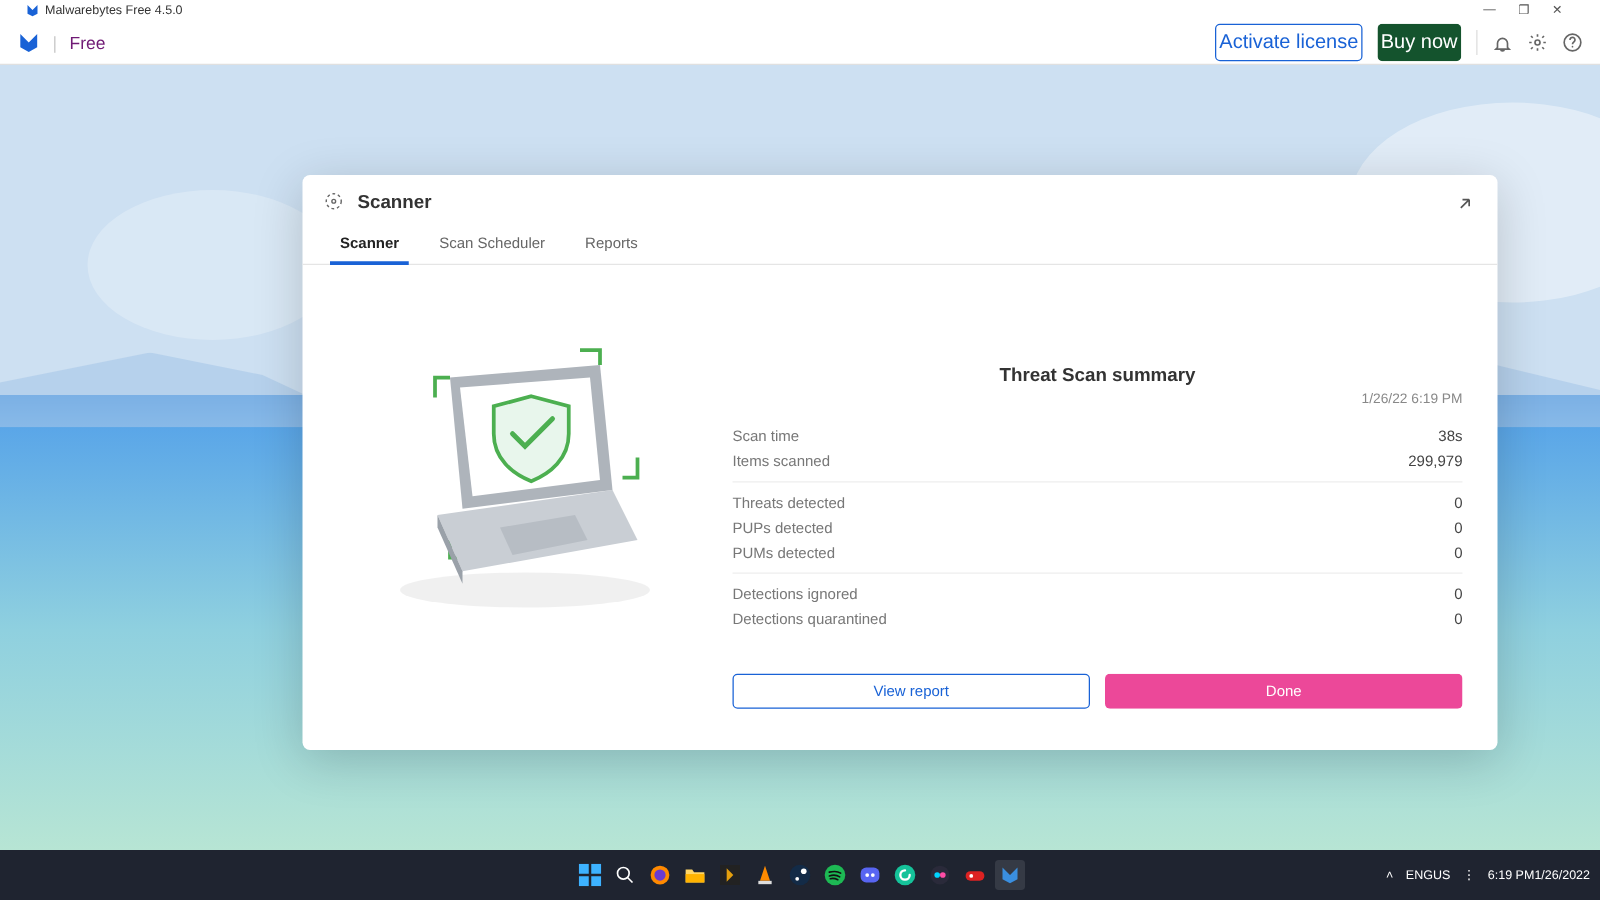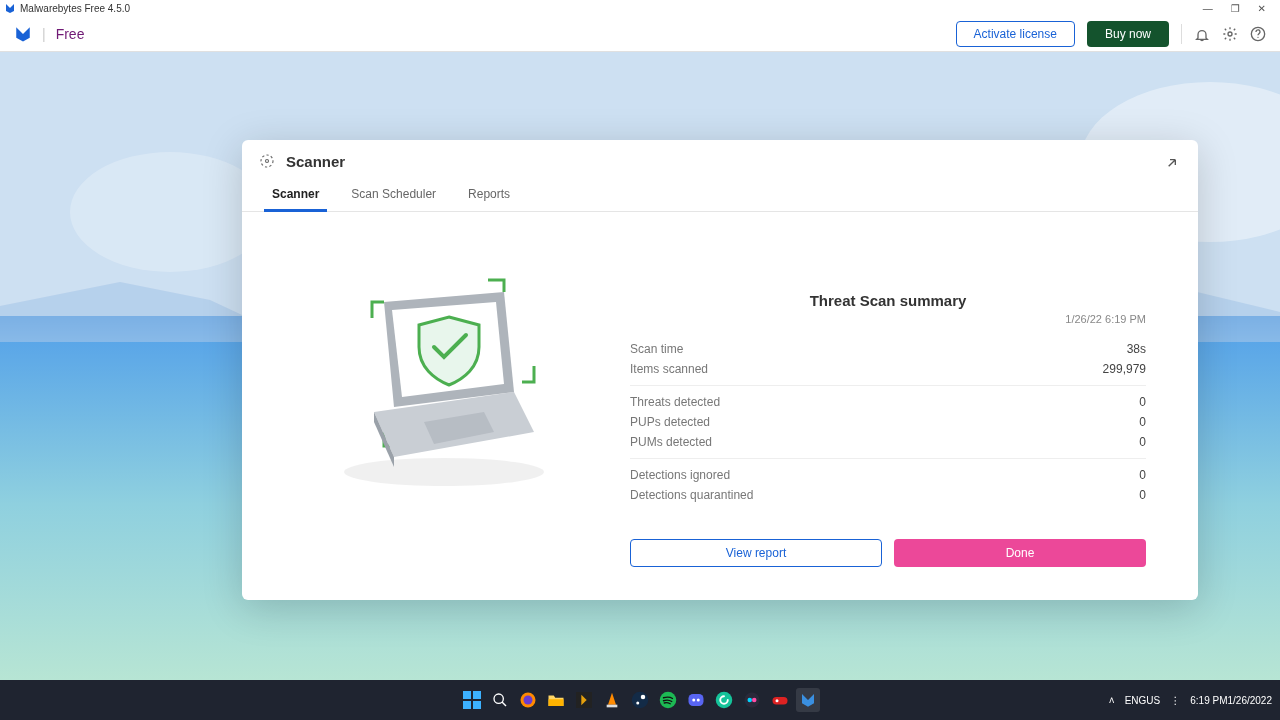--- a/index.html
+++ b/index.html
@@ -1,46 +1,46 @@
 <!DOCTYPE html>
 <html><head>
 <meta charset="utf-8">
 <style>
 html,body{margin:0;padding:0;width:1280px;height:720px;overflow:hidden;font-family:"Segoe UI",Arial,sans-serif;background:#fff}
 *{box-sizing:border-box}
-.title-bar{height:16px;display:flex;align-items:center;padding:0 4px;font-size:10px;color:#333}
+.title-bar{height:16px;display:flex;align-items:center;padding:0 20px;font-size:10px;color:#333}
 .title-bar .tb-logo{width:12px;height:12px;margin-right:4px}
 .title-bar .win-controls{margin-left:auto;display:flex;gap:18px;padding-right:10px;color:#555}
 .title-bar .win-controls span{cursor:pointer}
 .app-header{height:36px;border-bottom:1px solid #e0e0e0;display:flex;align-items:center;padding:0 14px}
 .app-header .logo{display:flex;align-items:center;gap:10px;color:#1962d6;font-size:14px}
 .app-header .logo .sep{color:#ccc}
 .app-header .logo .tier{color:#701a75}
 .app-header .right{margin-left:auto;display:flex;align-items:center;gap:12px}
-.btn{border-radius:4px;font-size:12px;padding:6px 17px;cursor:pointer;border:1px solid transparent;line-height:1}
+.btn{border-radius:4px;font-size:16px;padding:6px 2px;cursor:pointer;border:1px solid transparent;line-height:1}
 .btn-outline{border-color:#1962d6;color:#1962d6;background:#fff}
 .btn-orange{background:#14532d;color:#fff}
 .hdr-icon{width:16px;height:16px;color:#666;cursor:pointer}
 .vr{width:1px;height:20px;background:#ddd}
 .desktop{position:relative;height:calc(720px - 16px - 36px - 40px);background:linear-gradient(to bottom,#cde0f2 0%,#cde0f2 42%,#3a8fe0 42%,#5aa6e8 46%,#8fd0df 72%,#b7e5d4 100%)}
 .cloud{position:absolute;border-radius:50%;background:rgba(255,255,255,.4)}
 .cloud.c1{width:260px;height:160px;right:-60px;top:30px}
 .cloud.c2{width:200px;height:120px;left:70px;top:100px;background:rgba(255,255,255,.25)}
 .hill{position:absolute;background:#a7c7e7;opacity:.6}
 .hill.h1{left:0;top:230px;width:300px;height:60px;clip-path:polygon(0 100%,0 40%,40% 0,70% 30%,100% 100%)}
 .hill.h2{right:0;top:230px;width:280px;height:60px;clip-path:polygon(0 100%,30% 20%,60% 5%,100% 50%,100% 100%)}
 .panel{position:absolute;left:242px;top:88px;width:956px;height:460px;background:#fff;border-radius:6px;box-shadow:0 8px 40px rgba(0,0,0,.18)}
 .panel-hdr{display:flex;align-items:center;padding:12px 16px 8px;border-bottom:1px solid transparent}
 .panel-hdr .title{display:flex;align-items:center;gap:10px;font-size:15px;font-weight:600;color:#333}
 .panel-hdr .collapse{margin-left:auto;color:#555;cursor:pointer}
 .tabs{display:flex;gap:28px;padding:0 28px;border-bottom:1px solid #e5e5e5;font-size:12px;color:#666}
 .tabs .tab{padding:8px 2px 10px;cursor:pointer;position:relative}
 .tabs .tab.active{color:#222;font-weight:600}
 .tabs .tab.active::after{content:"";position:absolute;left:-6px;right:-6px;bottom:-1px;height:3px;background:#1962d6}
-.panel-body{display:flex;padding:20px 52px;gap:36px}
+.panel-body{display:flex;padding:20px 28px;gap:16px}
 .illus{width:300px;height:300px;display:flex;align-items:center;justify-content:center}
 .summary{flex:1;padding-top:60px}
 .summary h3{text-align:center;font-size:15px;font-weight:600;margin:0 0 4px;color:#333}
 .summary .dt{text-align:right;font-size:11px;color:#888;margin-bottom:14px}
 .rows{font-size:12px;color:#777}
 .rows .row{display:flex;justify-content:space-between;padding:3px 0}
 .rows .row .val{color:#444}
 .rows hr{border:none;border-top:1px solid #eee;margin:6px 0}
 .actions{display:flex;gap:12px;margin-top:34px}
 .actions .btn{flex:1;text-align:center;padding:7px 0;font-size:12px}

